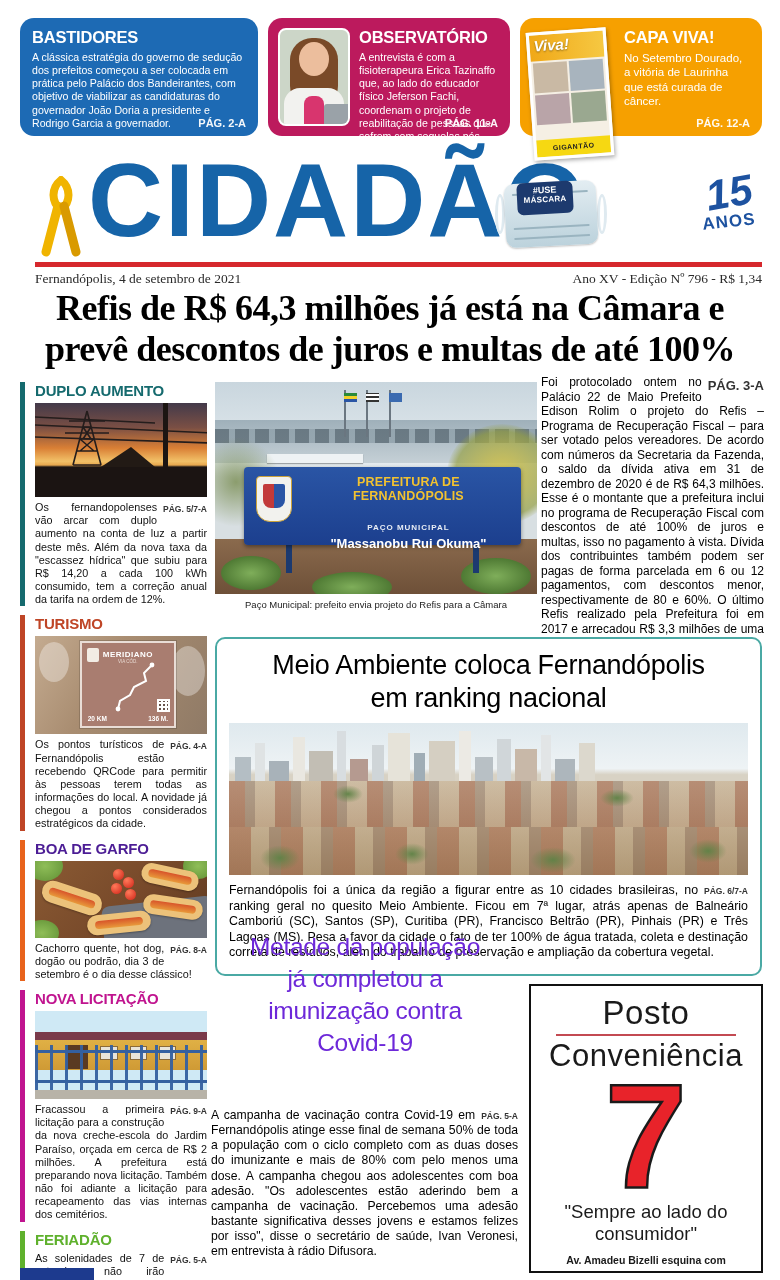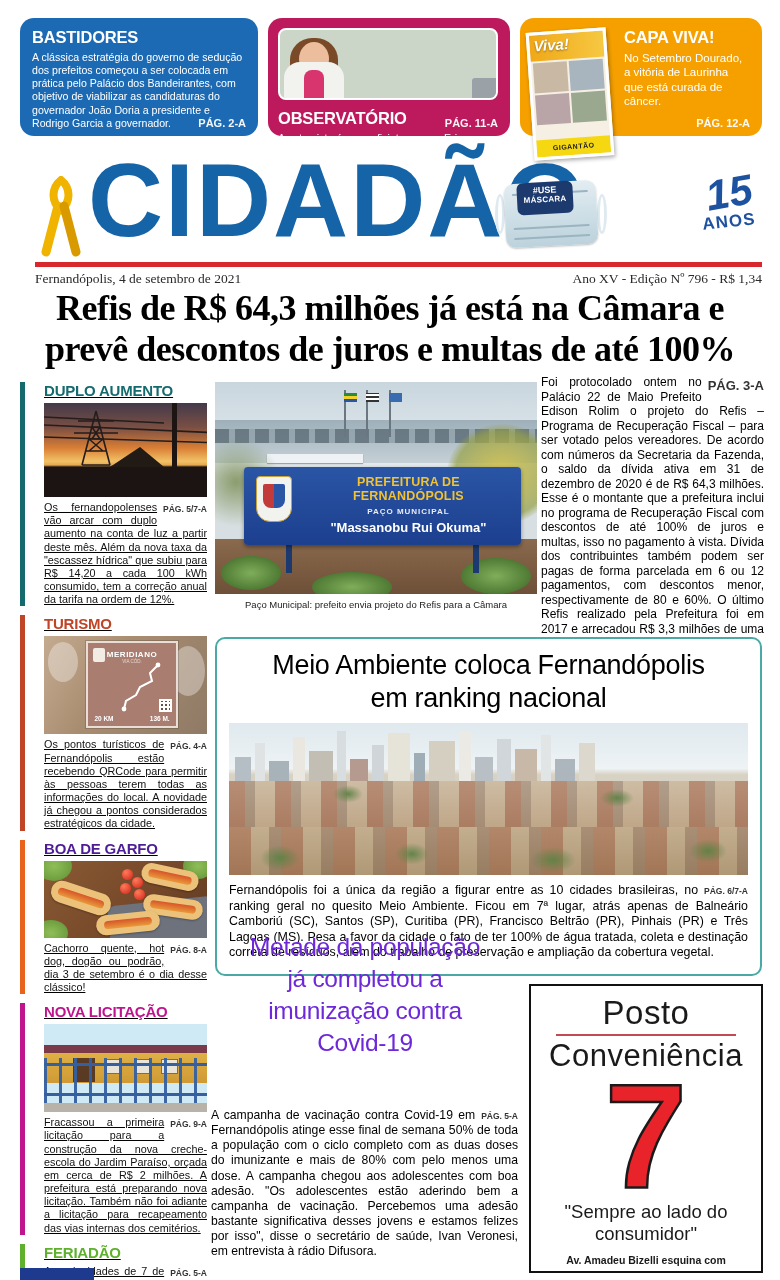--- a/index.html
+++ b/index.html
@@ -8,21 +8,21 @@
 
   
   .top-row { position:absolute; top:18px; left:20px; width:743px; display:flex; gap:10px; }
   .tbox { border-radius:14px; color:#fff; height:118px; position:relative; padding:10px 12px 8px 12px; overflow:visible; }
   .tbox .box-title { font-size:16.5px; font-weight:800; letter-spacing:-0.2px; margin-bottom:4px; }
   .tbox .box-text { font-size:10.6px; line-height:1.24; text-align:left; }
   .tbox .box-page { position:absolute; right:12px; bottom:7px; font-size:11px; font-weight:700; opacity:.95; }
   .tbox-blue { background:#1d6ab4; width:238px; }
   .tbox-pink { background:#bc1a5d; width:242px; padding-left:10px; }
   .tbox-orange { background:#f6a000; width:242px; }
-  .pink-flex { display:flex; gap:9px; height:100%;flex-direction:column; }
+  .pink-flex { display:flex; gap:9px; height:100%; }
   .obs-photo { flex:0 0 72px; height:98px; border-radius:8px; background:#ccd6c8; position:relative; overflow:hidden; border:2px solid #fff; }
   .obs-hair { position:absolute; left:10px; top:8px; width:48px; height:70px; border-radius:22px; background:#7a4a28; }
   .obs-face { position:absolute; left:19px; top:12px; width:30px; height:34px; border-radius:50%; background:#ecbe9d; }
   .obs-body { position:absolute; left:4px; bottom:-6px; width:60px; height:42px; border-radius:16px 16px 0 0; background:#f2f2ef; }
   .obs-blouse { position:absolute; left:24px; bottom:-2px; width:20px; height:30px; border-radius:8px 8px 0 0; background:#d8356e; }
   .obs-laptop { position:absolute; right:-4px; bottom:-2px; width:28px; height:22px; border-radius:3px; background:#9aa2a8; }
   .capa-flex { position:relative; height:100%; }
   .capa-mag { position:absolute; left:-2px; top:2px; width:80px; height:128px; background:#f5efe4; border:3px solid #fff; box-shadow:1px 2px 4px rgba(0,0,0,.35); transform:rotate(-4deg); overflow:hidden; z-index:3; }
   .mag-top { height:26px; background:linear-gradient(90deg,#f0a818,#f6c842); position:relative; }
   .mag-title { position:absolute; left:4px; top:2px; color:#fff; font-style:italic; font-weight:800; font-size:15px; text-shadow:0 1px 2px rgba(0,0,0,.4); }
@@ -49,21 +49,21 @@
   .anos .n15 { font-size:42px; font-weight:800; font-style:italic; transform:rotate(-10deg); display:block; line-height:.9; }
   .anos .w { font-size:17px; font-weight:800; letter-spacing:1px; display:block; margin-top:0px; transform:rotate(-6deg); }
   .red-rule { position:absolute; top:262px; left:35px; width:727px; height:5px; background:#d6282d; }
   .dateline { position:absolute; top:271px; left:35px; width:727px; display:flex; justify-content:space-between; font-family:"Liberation Serif", serif; font-size:13.5px; color:#2a2a2a; }
 
   
   .main-headline { position:absolute; top:288px; left:16px; width:748px; text-align:center; font-family:"Liberation Serif", serif; font-weight:700; font-size:36px; line-height:1.13; color:#000; letter-spacing:-0.5px; }
 
   
   .sidebar { position:absolute; left:20px; top:382px; width:187px; }
-  .sb-section { position:relative; padding-left:24px; margin-bottom:9px;text-decoration:underline; }
+  .sb-section { position:relative; padding-left:15px; margin-bottom:9px; }
   .sb-bar { position:absolute; left:0; top:0; bottom:0; width:5px; }
   .sb-title { font-size:15px; font-weight:900; letter-spacing:-0.2px; margin-bottom:4px; }
   .sb-text { font-size:10.8px; line-height:1.22; text-align:justify; color:#111; margin-top:4px; }
   .pageref { float:right; font-size:8.5px; font-weight:700; color:#333; margin-top:3px; margin-left:6px; }
   .c1 { color:#156a6e; } .b1 { background:#156a6e; }
   .c2 { color:#bf4526; } .b2 { background:#bf4526; }
   .c3 { color:#4c1d95; } .b3 { background:#e8631c; }
   .c4 { color:#c0148f; } .b4 { background:#c0148f; }
   .c5 { color:#5fb12d; } .b5 { background:#5fb12d; }
   .sb-photo { position:relative; width:100%; overflow:hidden; }
@@ -111,21 +111,21 @@
   .tree-left { position:absolute; left:-24px; top:26%; width:90px; height:90px; border-radius:50%; background:radial-gradient(rgba(120,140,80,.8), rgba(120,140,80,0) 70%); }
   .pref-ground { position:absolute; bottom:0; left:0; right:0; height:26%; background:linear-gradient(#8a6a4d,#6e5038); }
   .pref-bush { position:absolute; border-radius:50%; background:radial-gradient(#7fae5a,#4f7a34 70%); }
   .pref-sign { position:absolute; left:9%; right:5%; top:40%; height:37%; background:linear-gradient(#2a55a5,#1c3f8e); border-radius:4px; box-shadow:0 2px 4px rgba(0,0,0,.4); z-index:5; }
   .pref-post { position:absolute; top:74%; width:6px; height:16%; background:#1c3a70; z-index:4; }
   .crest { position:absolute; left:8px; top:7px; bottom:7px; width:44px; }
   .crest-shield { position:absolute; left:4px; top:2px; width:36px; height:46px; background:#f2f2ee; border-radius:4px 4px 14px 14px; border:1px solid #caa23a; }
   .crest-inner { position:absolute; left:11px; top:10px; width:22px; height:24px; border-radius:2px 2px 8px 8px; background:linear-gradient(90deg,#c23a3a 50%, #2a55a5 50%); }
   .pref-sign-text { margin-left:58px; padding:8px 6px 0 0; text-align:center; }
   .pst1 { color:#f2c230; font-weight:800; font-size:12.5px; letter-spacing:.2px; }
-  .pst2 { color:#e8edf5; font-weight:700; font-size:8px; margin-top:4px; letter-spacing:1px; }
+  .pst2 { color:#e8edf5; font-weight:700; font-size:8px; margin-top:20px; letter-spacing:1px; }
   .pst3 { color:#fff; font-weight:800; font-size:13px; margin-top:4px; }
   .photo-caption { position:absolute; left:215px; top:599px; width:322px; text-align:center; font-size:9.5px; color:#222; }
 
   
   .refis-text { position:absolute; left:541px; top:375px; width:223px; font-size:12px; line-height:1.21; text-align:justify; color:#000; }
   .refis-text .pageref { font-size:13px; }
 
   
   .meio-box { position:absolute; left:215px; top:637px; width:547px; height:339px; border:2px solid #4aa9a4; border-radius:10px; padding:8px 12px; background:#fff; }
   .meio-headline { text-align:center; font-size:27px; line-height:1.22; color:#000; letter-spacing:-0.3px; margin-top:2px; }

